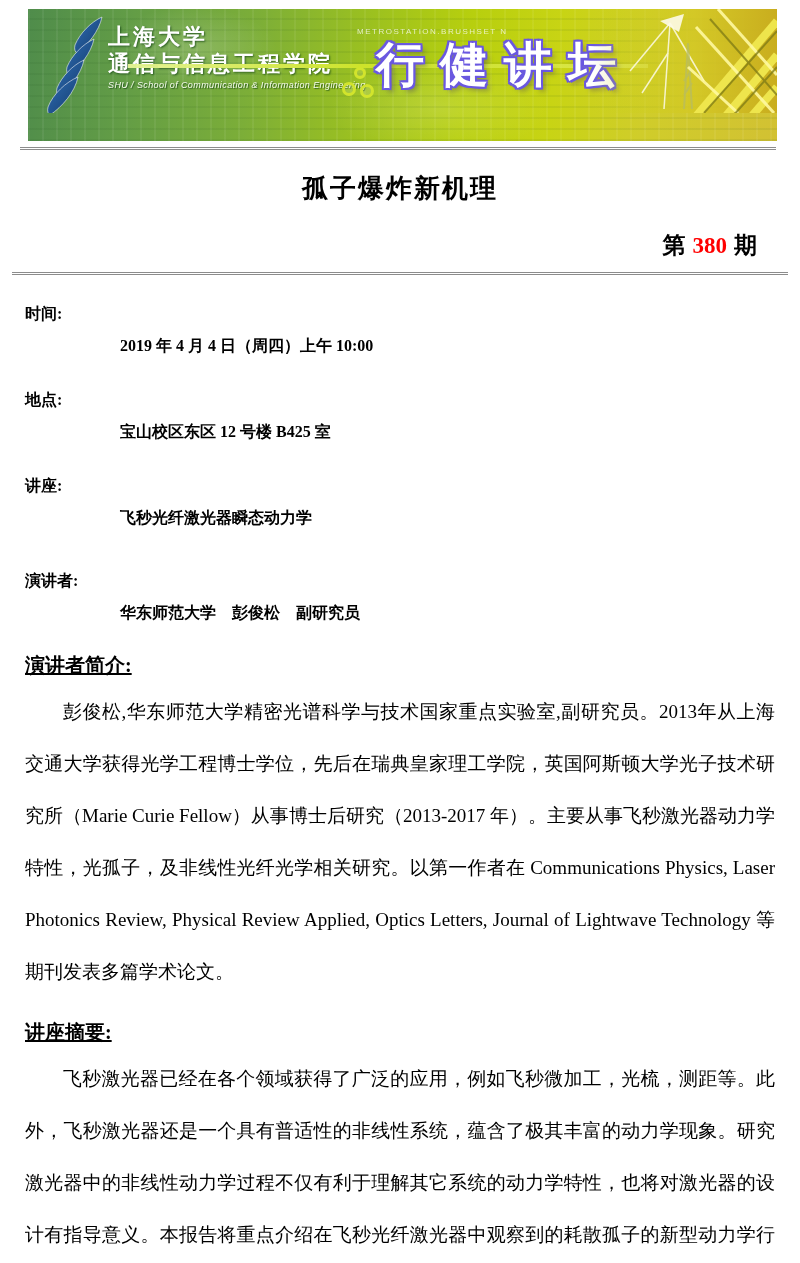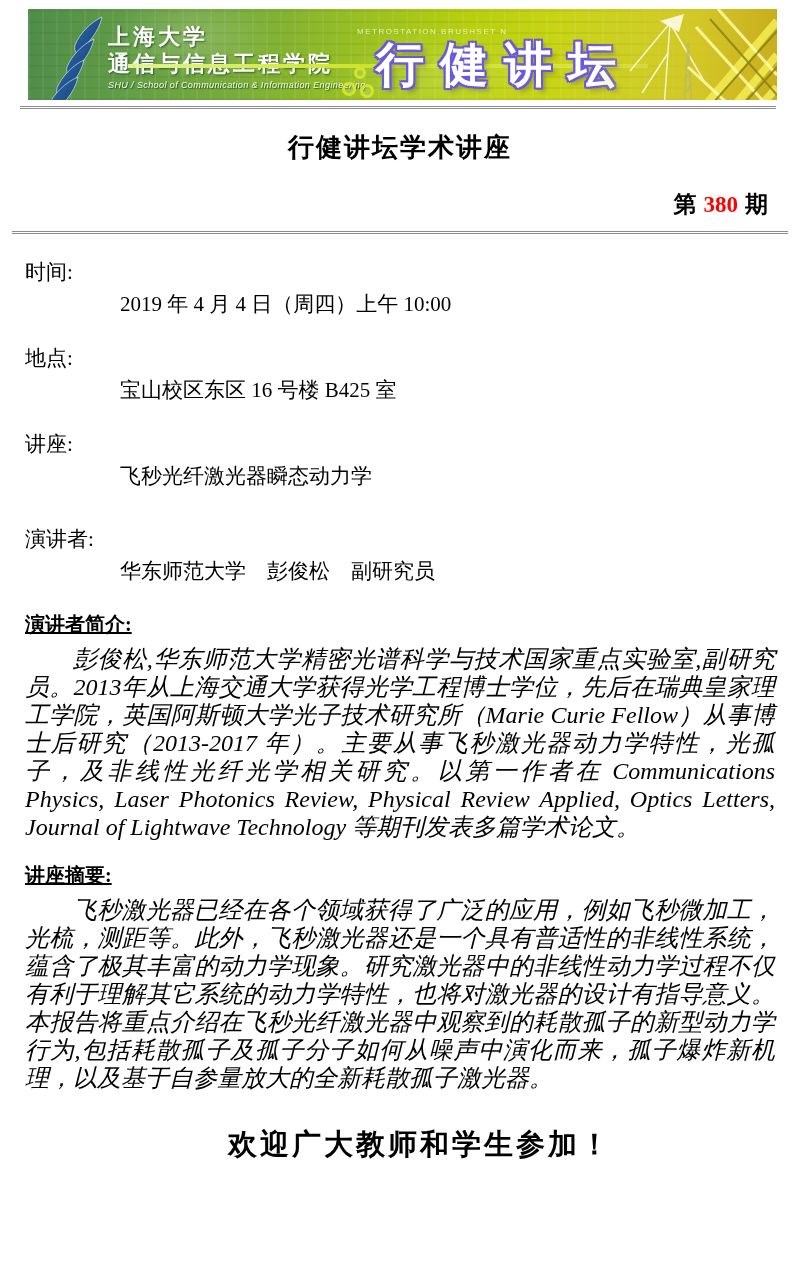--- a/index.html
+++ b/index.html
@@ -10,21 +10,21 @@
     background: #ffffff;
     overflow: hidden;
     font-family: "Liberation Serif", "DejaVu Serif", serif;
     color: #000;
   }
 
   
   .banner {
     position: relative;
     margin: 9px 23px 0 28px;
-    height: 91px;
+    height: 132px;
     overflow: hidden;
     background:
       linear-gradient(97deg,
         #4f8c4b 0%, #639d46 14%, #7cae38 30%, #9ec21e 46%,
         #b7cf0e 58%, #c8d414 70%, #d0cd2a 82%, #d2c133 100%);
   }
   .banner::before { 
     content: "";
     position: absolute; inset: 0;
     background:
@@ -93,49 +93,48 @@
   
   .doc-title {
     margin: 21px 0 0;
     text-align: center;
     font-size: 26px; font-weight: bold;
     letter-spacing: 2px;
   }
   .issue-line {
     margin-top: 24px;
     text-align: right;
-    padding-right: 32px;
+    padding-right: 43px;
     font-size: 23px; font-weight: bold;
   }
   .issue-number { color: #ff0000; margin: 0 7px; }
 
   
   .details { margin: 24px 25px 0; }
   .detail-row {
     display: flex;
-    font-size: 21px; font-weight: normal;
+    font-size: 16px; font-weight: bold;
     line-height: 29px;
     margin-bottom: 25px;
   }
   .detail-row.speaker { margin-top: 34px; }
   .detail-label { width: 95px; flex-shrink: 0; }
   .detail-value { white-space: pre-wrap; margin-top: 32px; }
 
   
   .section-heading {
     margin: 21px 25px 0;
     font-size: 20px; font-weight: bold; text-decoration: underline;
   }
   .body-para {
     margin: 7px 25px 0;
-    font-size: 24px;
-    line-height: 28px;
+    font-size: 19px;
+    line-height: 52px;
     text-align: justify;
     text-indent: 2em;
-    font-style: italic;
   }
 
   
   .welcome {
     margin-top: 33px;
     text-align: center;
     font-size: 29px; font-weight: bold;
     letter-spacing: 3px;
     font-family: "Liberation Sans", sans-serif;
     padding-left: 40px;
@@ -218,36 +217,36 @@
       <g stroke="#7d7a15" stroke-width="2" opacity="0.75">
         <line x1="112" y1="104" x2="185" y2="22"></line>
         <line x1="140" y1="108" x2="185" y2="58"></line>
         <line x1="118" y1="10" x2="185" y2="86"></line>
       </g>
     </svg>
   </div>
 
   <div class="double-line line-top"></div>
 
-  <h1 class="doc-title">行健讲坛学术讲座</h1>
+  <h1 class="doc-title">孤子爆炸新机理</h1>
 
   <div class="issue-line">
     <span>第</span><span class="issue-number">380</span><span>期</span>
   </div>
 
   <div class="double-line line-bottom"></div>
 
   <div class="details">
     <div class="detail-row">
       <span class="detail-label">时间:</span>
       <span class="detail-value">2019 年 4 月 4 日（周四）上午 10:00</span>
     </div>
     <div class="detail-row">
       <span class="detail-label">地点:</span>
-      <span class="detail-value">宝山校区东区 16 号楼 B425 室</span>
+      <span class="detail-value">宝山校区东区 12 号楼 B425 室</span>
     </div>
     <div class="detail-row">
       <span class="detail-label">讲座:</span>
       <span class="detail-value">飞秒光纤激光器瞬态动力学</span>
     </div>
     <div class="detail-row speaker">
       <span class="detail-label">演讲者:</span>
       <span class="detail-value">华东师范大学　彭俊松　副研究员</span>
     </div>
   </div>

